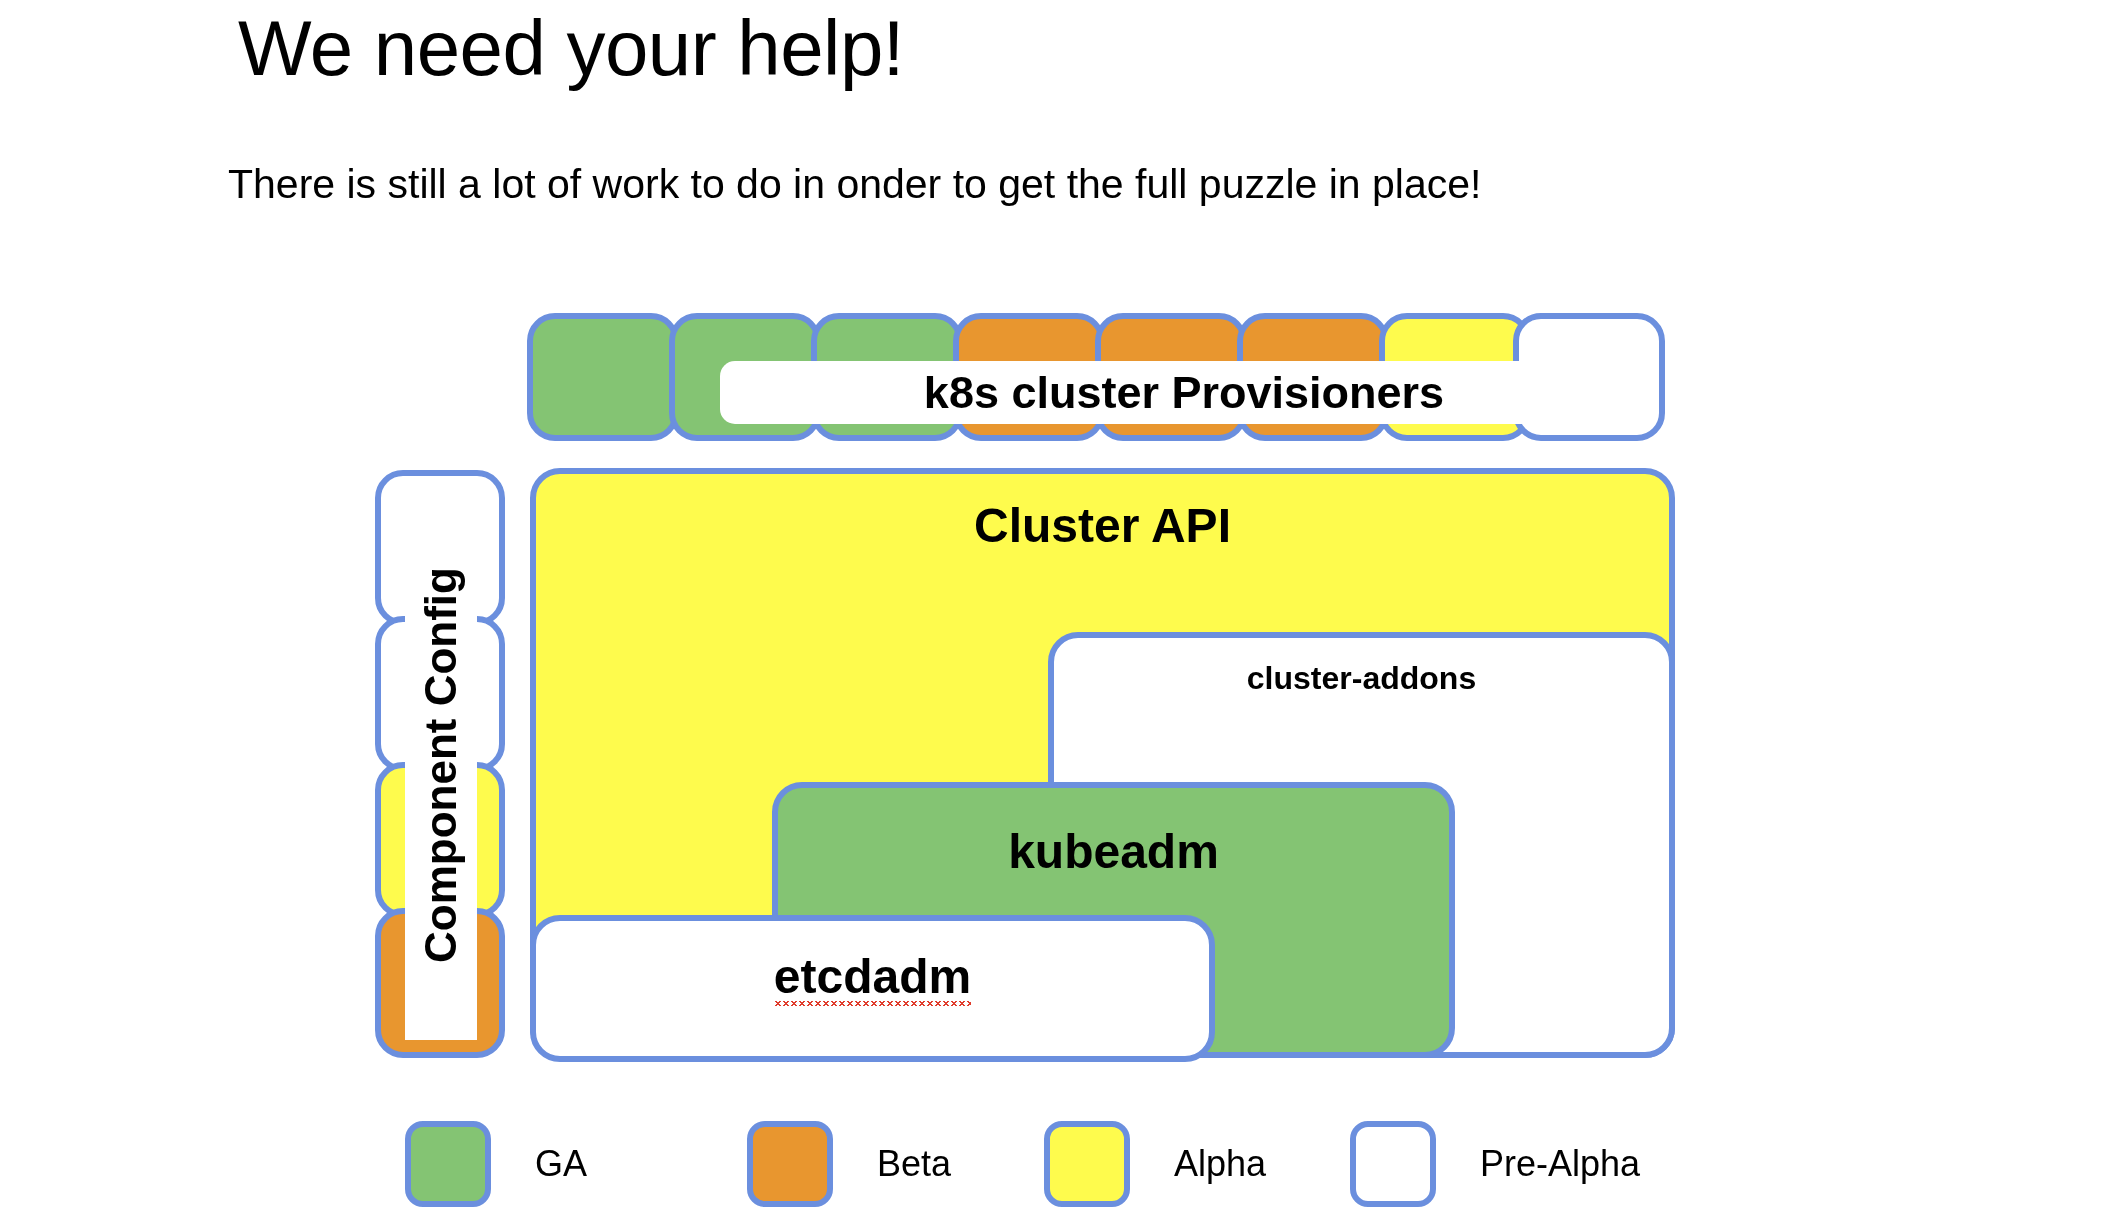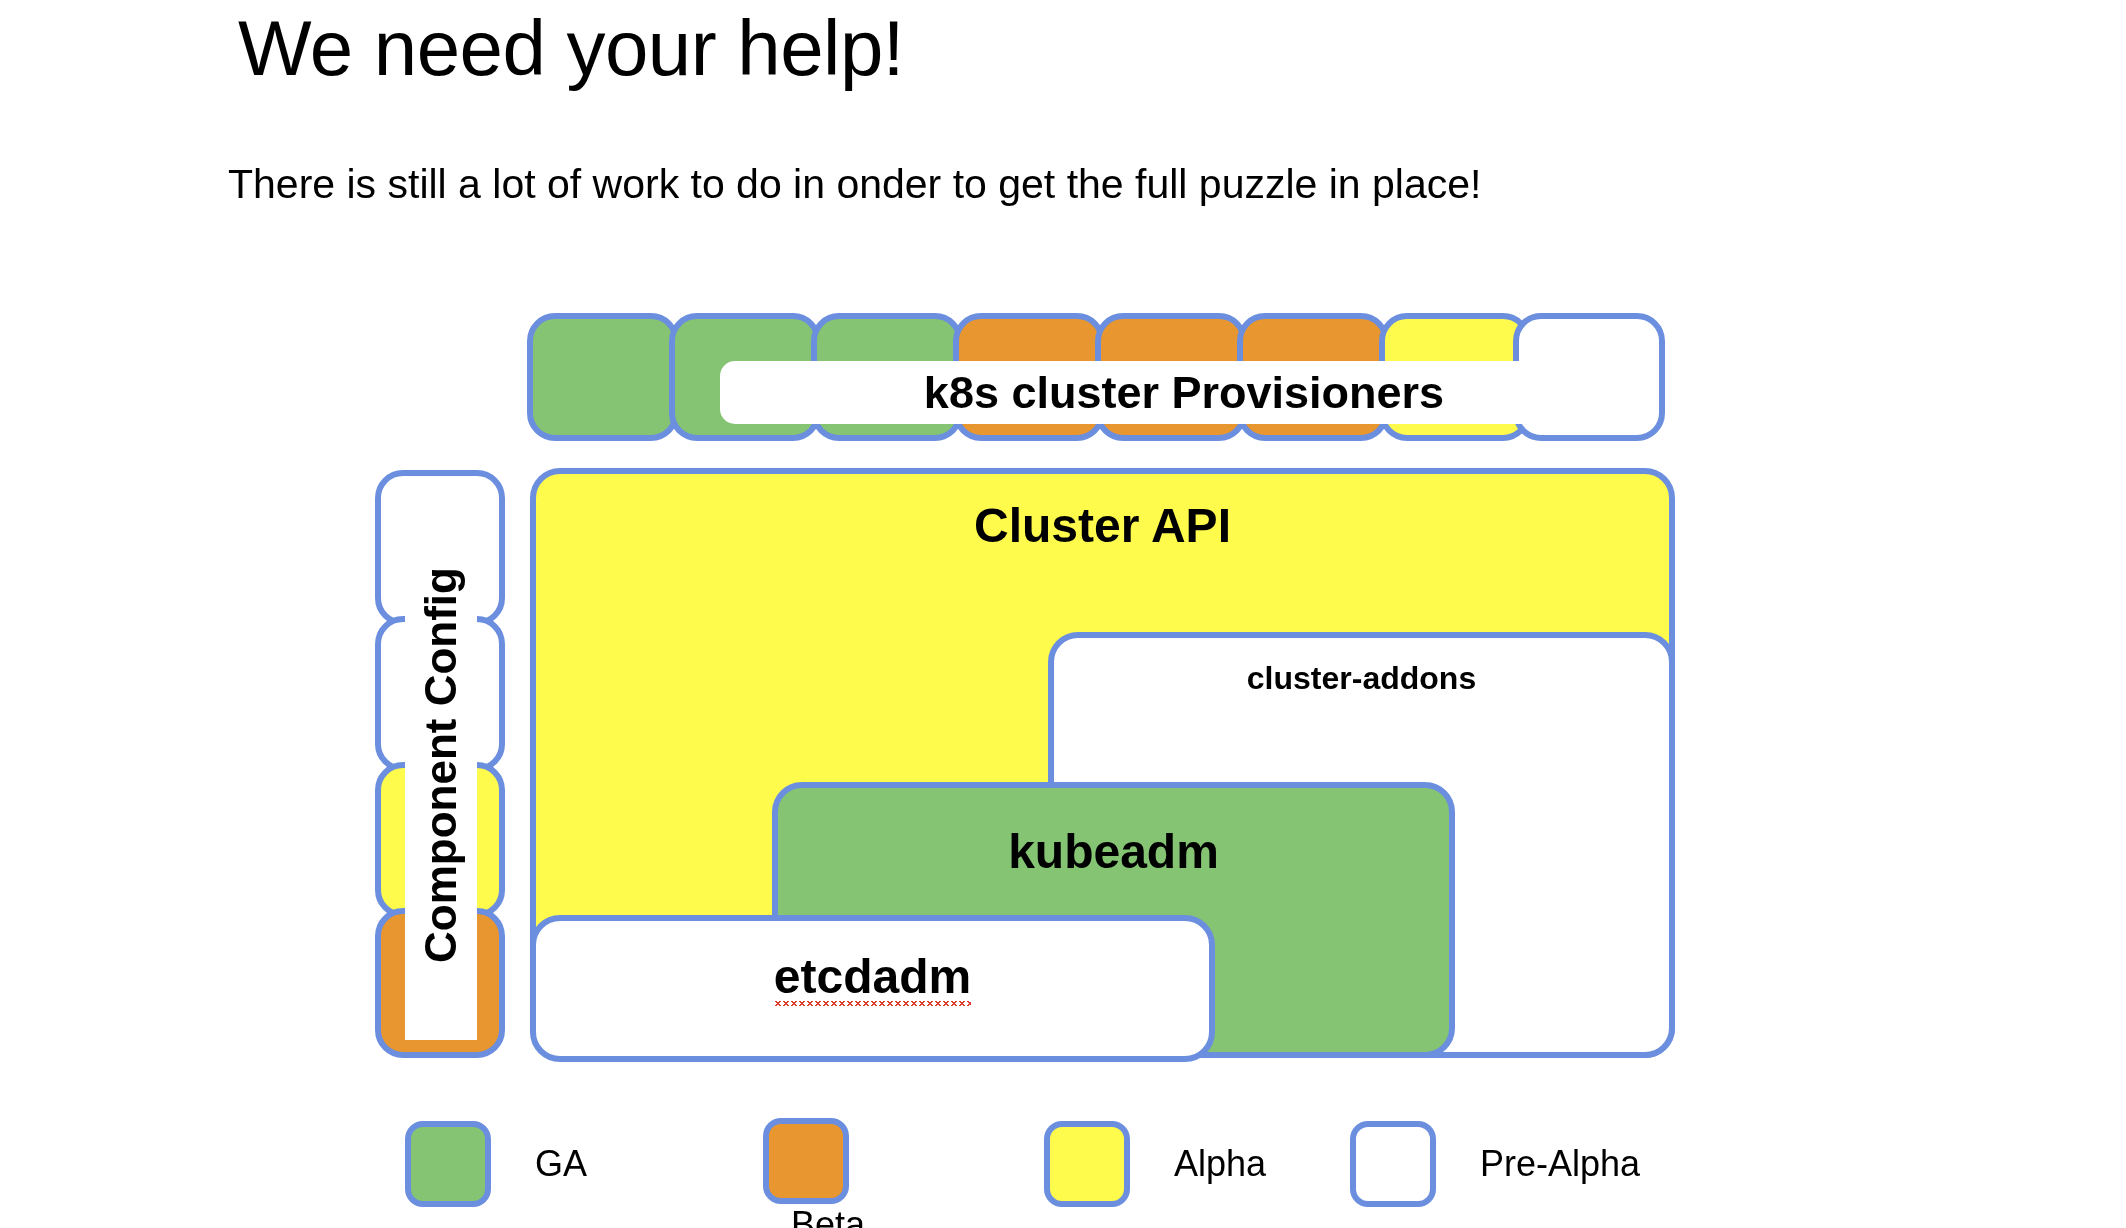--- a/index.html
+++ b/index.html
@@ -173,21 +173,21 @@
     <div class="box-label"><span class="misspelled">etcdadm</span></div>
   </div>
 
   <div class="legend">
 
     <div class="legend-item" style="left:405px;">
       <div class="legend-swatch" style="background:#84c473;"></div>
       <div class="legend-text">GA</div>
     </div>
 
-    <div class="legend-item" style="left:747px;flex-direction:column;">
+    <div class="legend-item" style="left:747px;">
       <div class="legend-swatch" style="background:#e8962f;"></div>
       <div class="legend-text">Beta</div>
     </div>
 
     <div class="legend-item" style="left:1036px;padding-left:8px;">
       <div class="legend-swatch" style="background:#fefb4d;"></div>
       <div class="legend-text">Alpha</div>
     </div>
 
     <div class="legend-item" style="left:1350px;">

